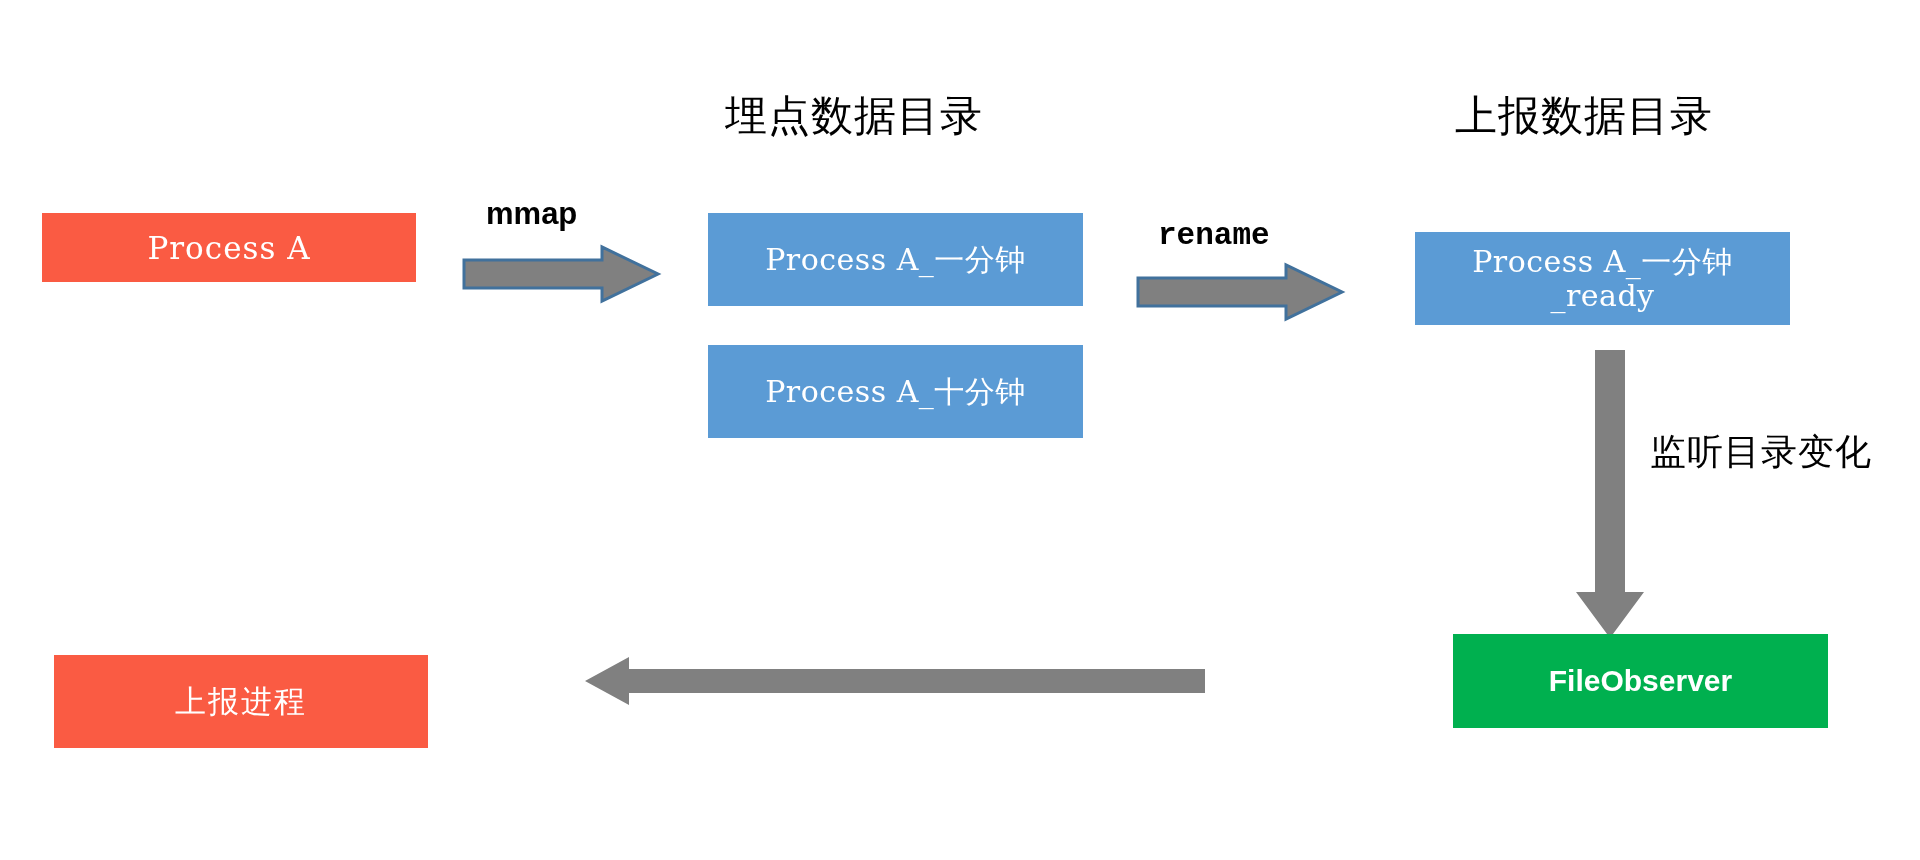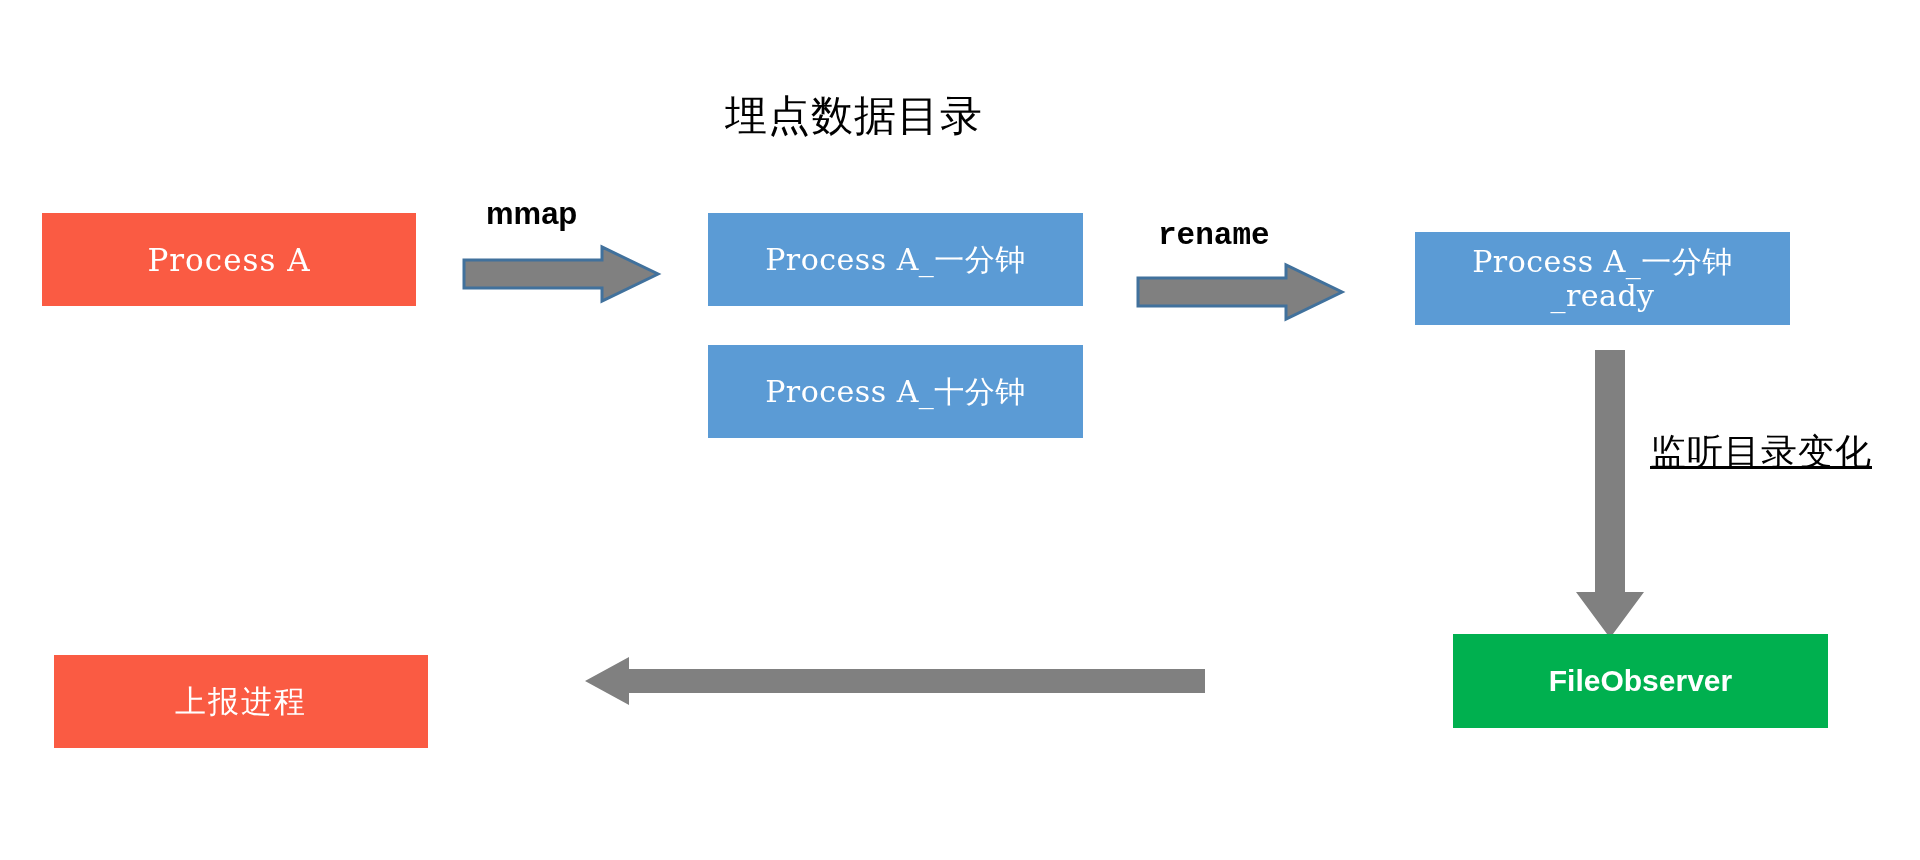--- a/index.html
+++ b/index.html
@@ -81,22 +81,23 @@
     position: absolute;
   }
 </style>
 </head>
 <body>
 
 <div id="canvas">
 
   <div class="dir-title" style="left:725px; top:88px;">埋点数据目录</div>
 
+  <div class="dir-title" style="left:1455px; top:88px;">上报数据目录</div>
 
-  <div class="box box-red" style="left:42px; top:213px; width:374px; height:93px;">Process A</div>
+  <div class="box box-red" style="left:42px; top:213px; width:374px; height:69px;">Process A</div>
 
   <div class="arrow-label" style="left:486px; top:196px;">mmap</div>
 
   <svg class="arrow-svg" style="left:462px; top:244px;" width="200" height="60" viewBox="0 0 200 60">
     <polygon points="2,16 140,16 140,3 196,30 140,57 140,44 2,44" fill="#808080" stroke="#41719C" stroke-width="3" stroke-linejoin="miter"></polygon>
   </svg>
 
   <div class="box box-blue" style="left:708px; top:213px; width:375px; height:93px;">Process A_一分钟</div>
 
   <div class="box box-blue" style="left:708px; top:345px; width:375px; height:93px;">Process A_十分钟</div>
@@ -109,21 +110,21 @@
 
   <div class="box box-blue" style="left:1415px; top:232px; width:375px; height:93px; flex-direction:column;">
     <span>Process A_一分钟</span>
     <span>_ready</span>
   </div>
 
   <svg class="arrow-svg" style="left:1570px; top:350px;" width="80" height="290" viewBox="0 0 80 290">
     <polygon points="25,0 55,0 55,242 74,242 40,288 6,242 25,242" fill="#808080"></polygon>
   </svg>
 
-  <div class="edge-label" style="left:1650px; top:428px;text-decoration:underline;">监听目录变化</div>
+  <div class="edge-label" style="left:1650px; top:428px;">监听目录变化</div>
 
   <div class="box box-green" style="left:1453px; top:634px; width:375px; height:94px;">FileObserver</div>
 
   <svg class="arrow-svg" style="left:585px; top:655px;" width="620" height="52" viewBox="0 0 620 52">
     <polygon points="0,26 44,2 44,14 620,14 620,38 44,38 44,50" fill="#808080"></polygon>
   </svg>
 
   <div class="box box-red cjk" style="left:42px; top:655px; width:374px; height:93px;margin-left:12px;">上报进程</div>
 
 </div>

